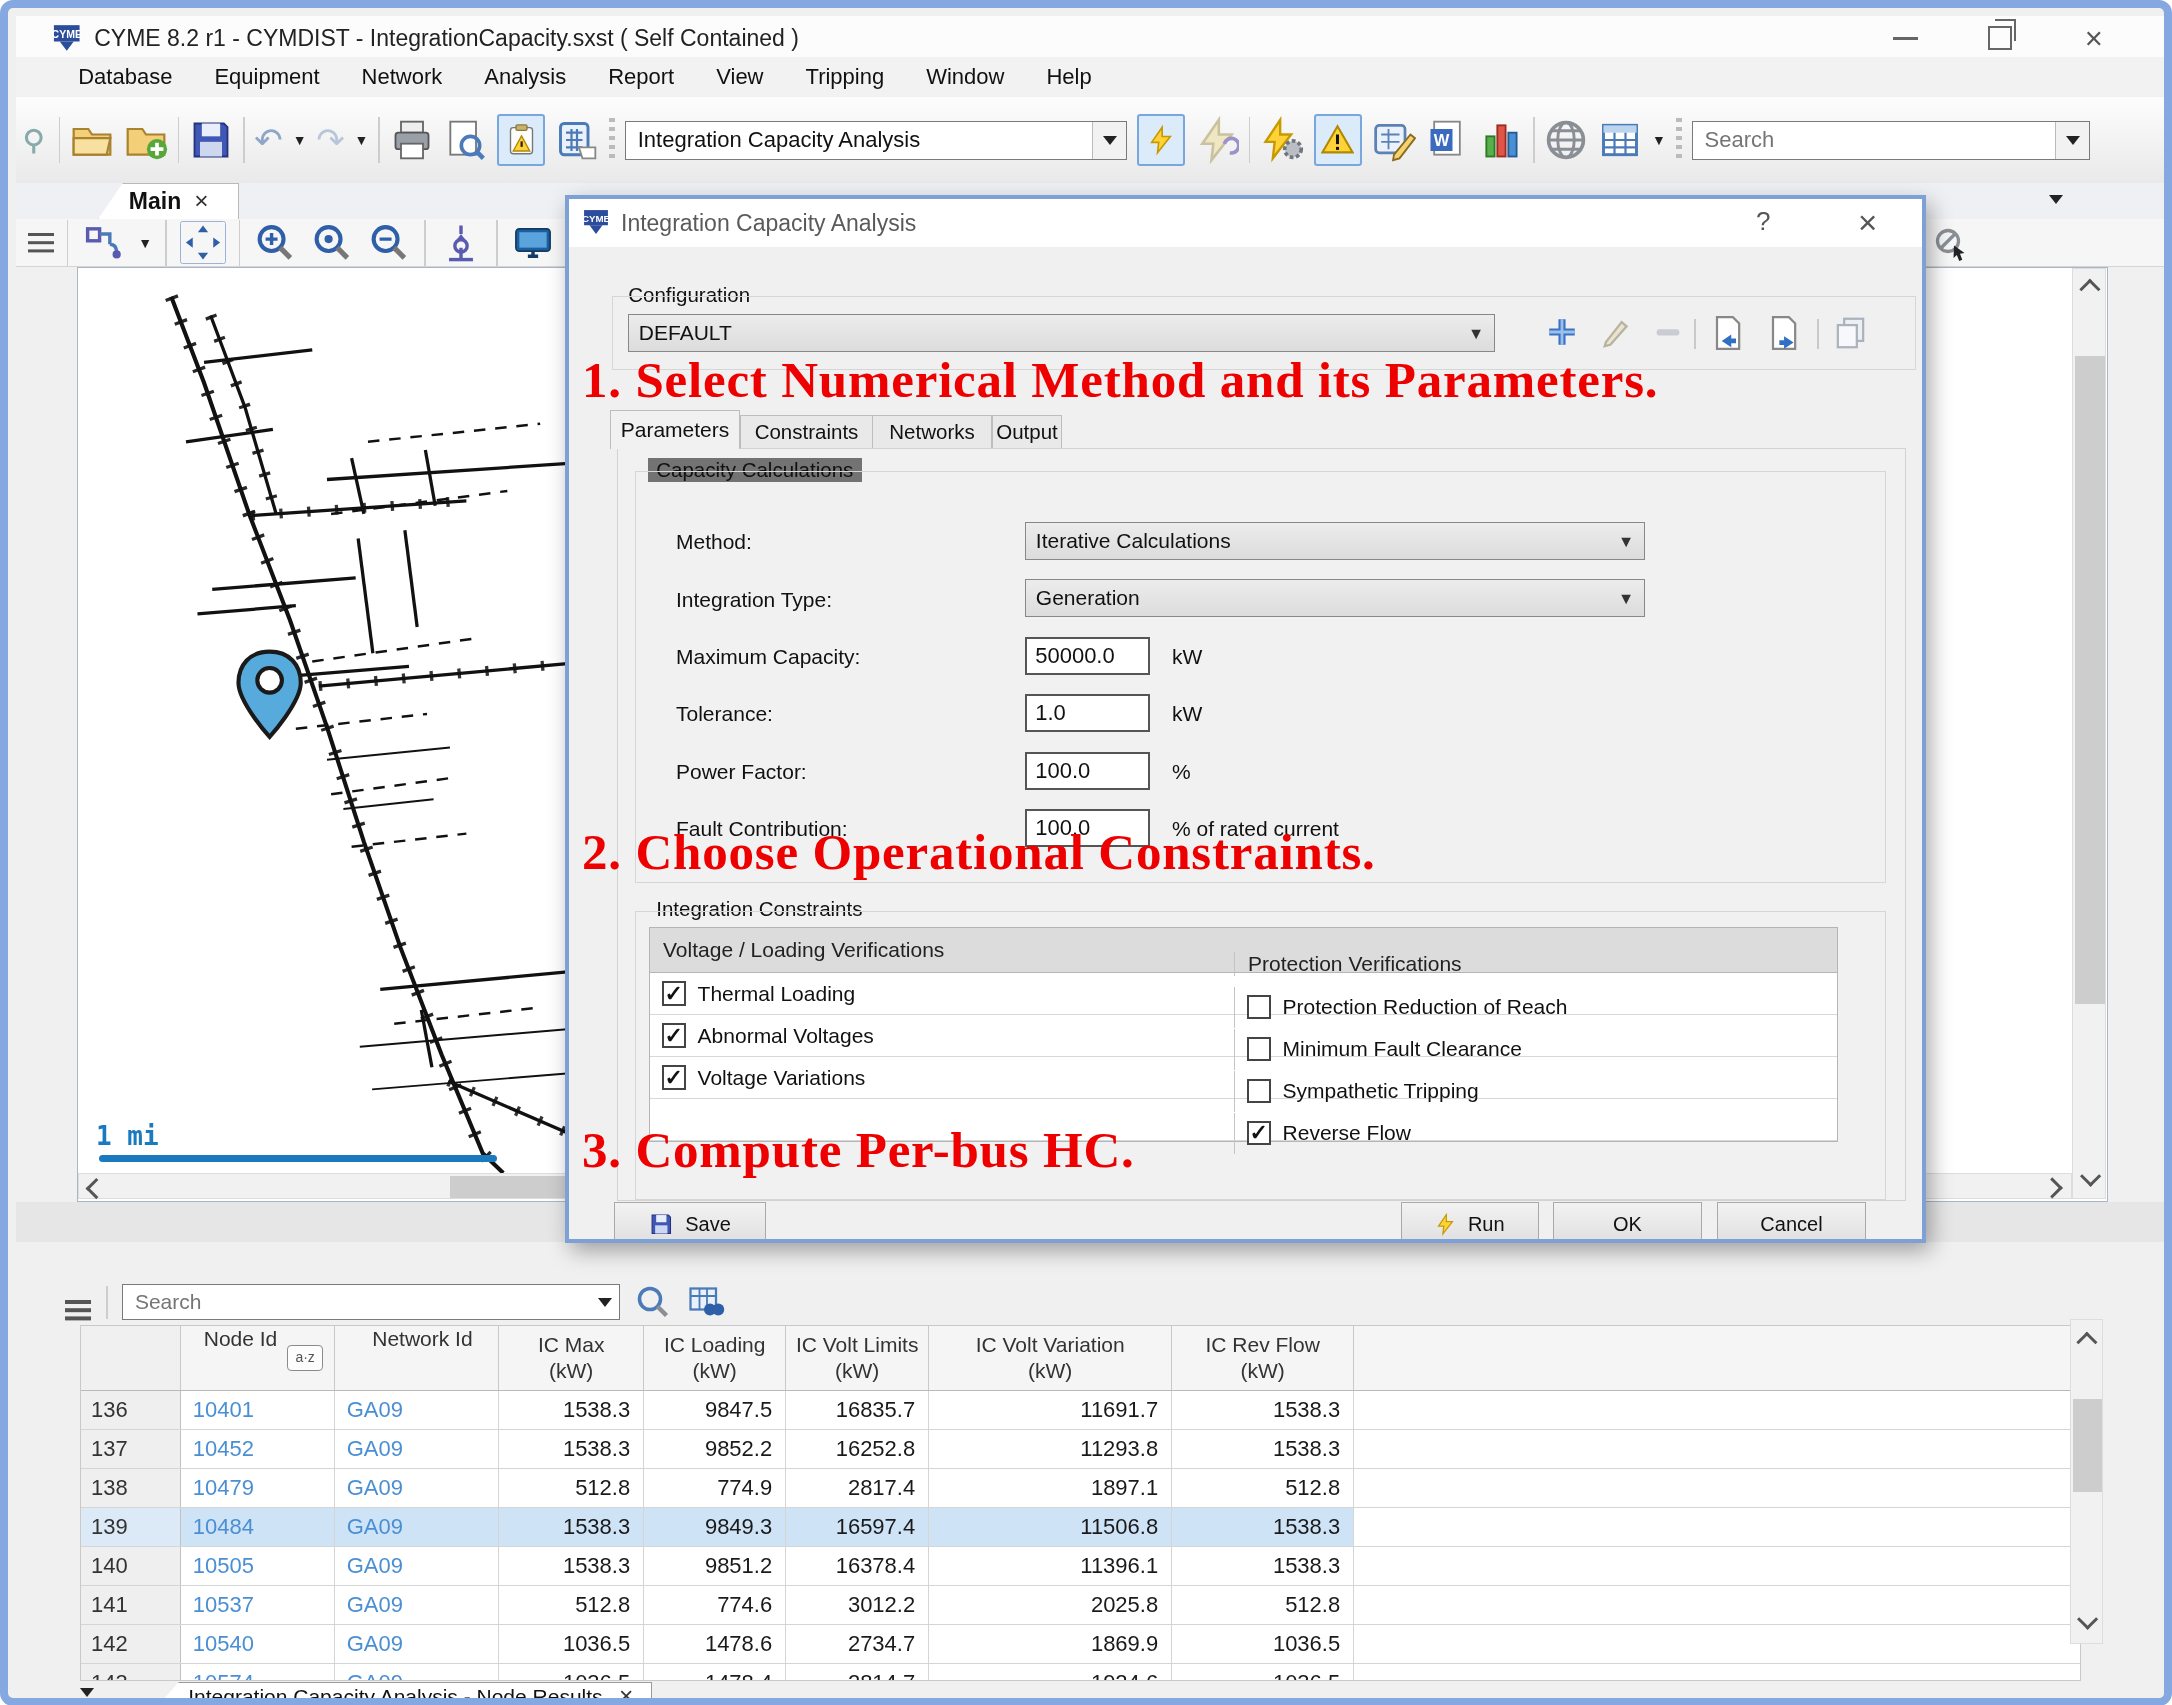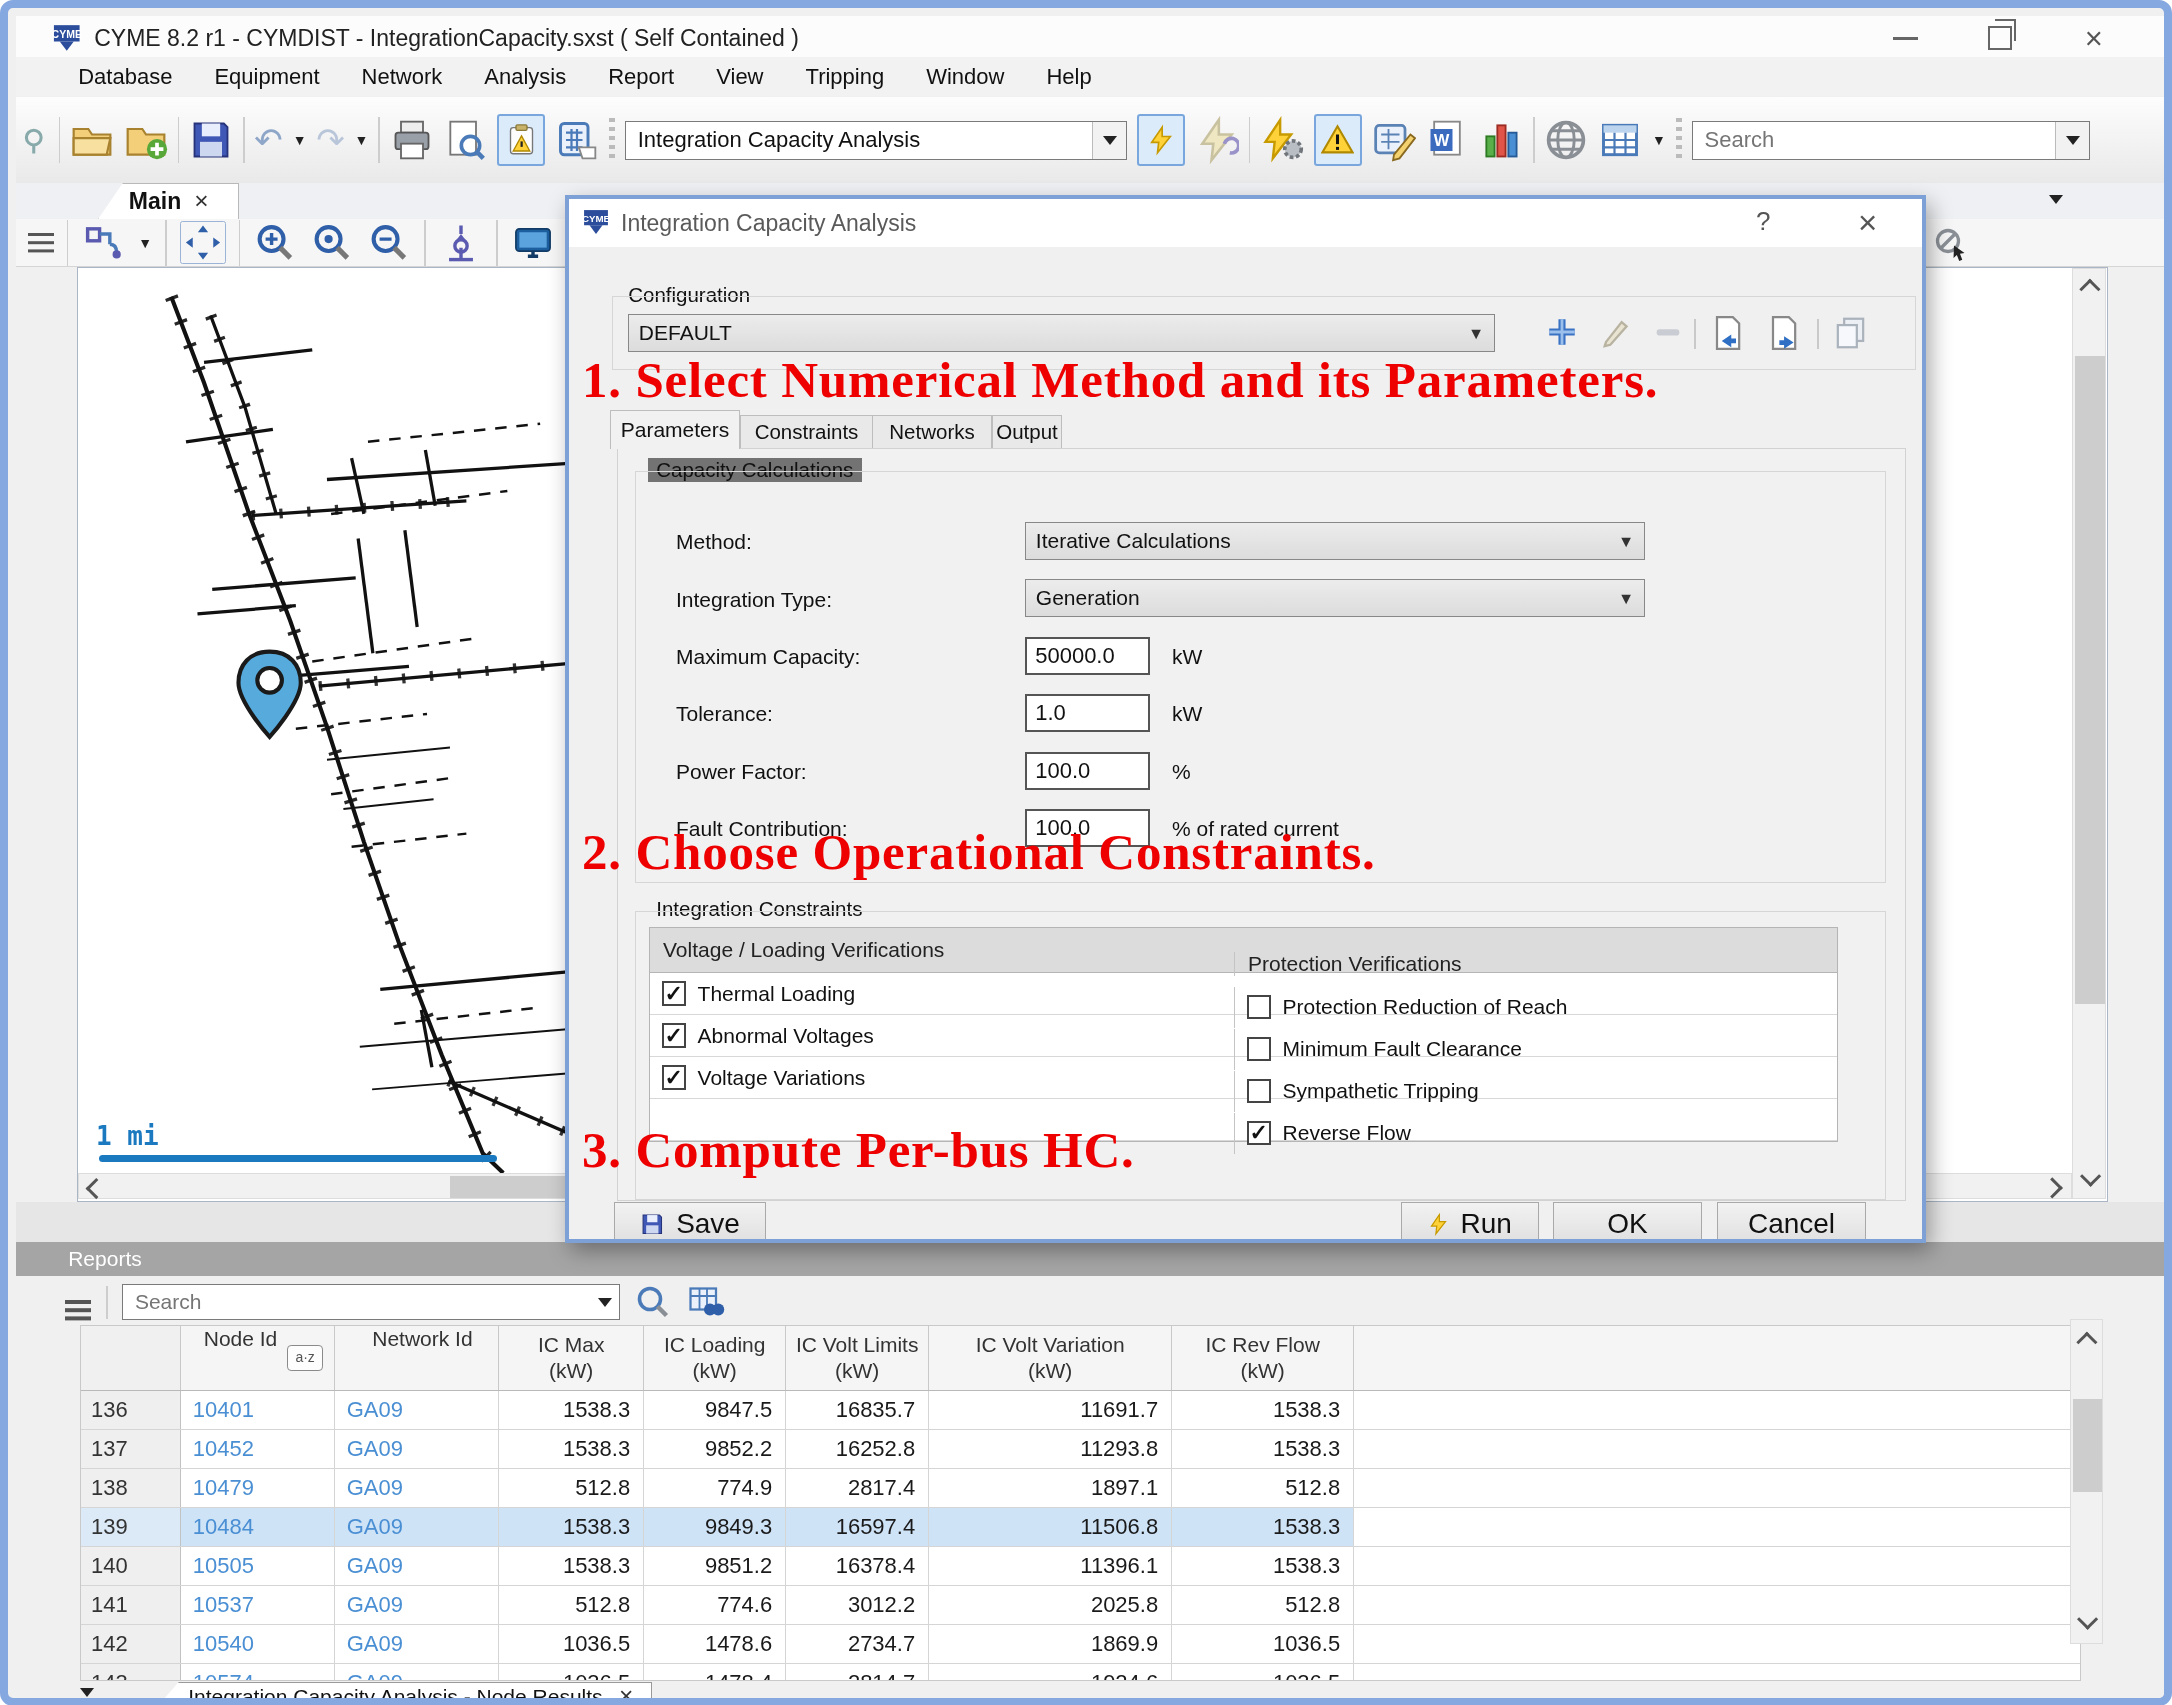--- a/index.html
+++ b/index.html
@@ -71,21 +71,21 @@
   .cons-table{left:80px;top:728px;width:1189px;border:1.6px solid #b5b5b5;background:#fff;box-sizing:border-box;}
   .cons-head{display:flex;background:#dcdcdc;border-bottom:1.6px solid #b5b5b5;height:44px;align-items:center;}
   .cons-head .hc{font-size:21px;color:#222;padding-left:13px;box-sizing:border-box;}
   .cons-row{display:flex;height:41px;border-bottom:0.8px solid #d8d8d8;align-items:center;}
   .cons-cell{display:flex;align-items:center;gap:11.5px;padding-left:11.5px;box-sizing:border-box;height:100%;}
   .cons-split{border-left:0.8px solid #c4c4c4;margin-top:27px;}
   .cb{width:24.6px;height:24.6px;border:2.5px solid #444;background:#fff;box-sizing:border-box;display:flex;
       align-items:center;justify-content:center;font-size:22px;font-weight:bold;color:#111;line-height:1;}
   .cons-lbl{font-size:21px;color:#111;}
   .dlgbtn{position:absolute;height:44px;background:linear-gradient(#f2f2f2,#dfdfdf);border:1.6px solid #a9a9a9;
-          box-sizing:border-box;display:flex;align-items:center;justify-content:center;gap:11.5px;font-size:28px;color:#111;}
+          box-sizing:border-box;display:flex;align-items:center;justify-content:center;gap:11.5px;font-size:20px;color:#111;}
   
   .annotation{position:absolute;z-index:60;font-family:"Liberation Serif",serif;font-weight:bold;font-size:51px;
               white-space:nowrap;letter-spacing:0.8px;}
   
   #reports-bar{left:8.2px;top:1234px;width:2156px;height:34px;background:#a5a5a5;display:flex;align-items:center;}
   #reports-bar .t{font-size:21px;color:#fff;padding-left:52px;}
   #reports-panel{left:8.2px;top:1268px;width:2156px;height:430px;background:#f0f0f0;overflow:hidden;}
   #rp-search-row{left:49px;top:6.6px;height:39px;display:flex;align-items:center;gap:14.8px;}
   #reports-table{left:64px;top:49px;width:1999px;height:354px;background:#fff;border:0.8px solid #c9c9c9;overflow:hidden;}
   .rt-headrow{display:flex;height:64px;border-bottom:1.6px solid #b9b9b9;background:#f5f5f5;}
@@ -544,23 +544,20 @@
       <span>Cancel</span>
     </div>
   </div>
 
   <div class="annotation" style="left: 574px; top: 343px; color: rgb(238, 0, 0);">1. Select Numerical Method and its Parameters.</div>
   <div class="annotation" style="left: 574px; top: 815px; color: rgb(238, 0, 0);">2. Choose Operational Constraints.</div>
   <div class="annotation" style="left: 574px; top: 1113px; color: rgb(238, 0, 0);">3. Compute Per-bus HC.</div>
 
   <div class="abs" style="left:8.2px;top:1194px;width:2156px;height:40px;background:#e6e6e6"></div>
 
-  <div id="reports-bar" class="abs">
-    <div class="t">Reports</div>
-  </div>
   <div id="reports-panel" class="abs">
     <div id="rp-search-row" class="abs">
       <div class="hbars" style="margin-top:0"></div>
       <div class="sep-v" style="height:33px"></div>
       <div class="combo" style="width:498px;height:36px">
         <input class="cval" style="border: none; outline: none; font-size: 21px; color: rgb(68, 68, 68); background: transparent;" placeholder="Search">
         <div class="cbtn" style="width:29.5px;background:#fff;border-left:none">
             <div class="tri-down"></div>
           </div>
       </div>

